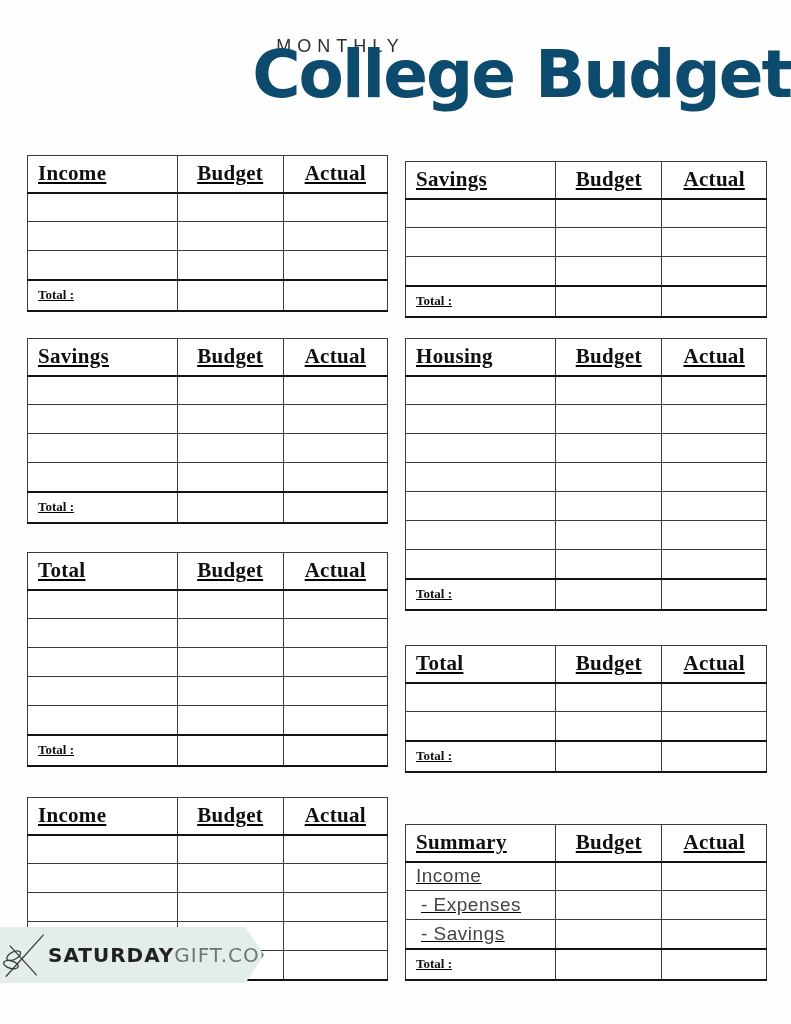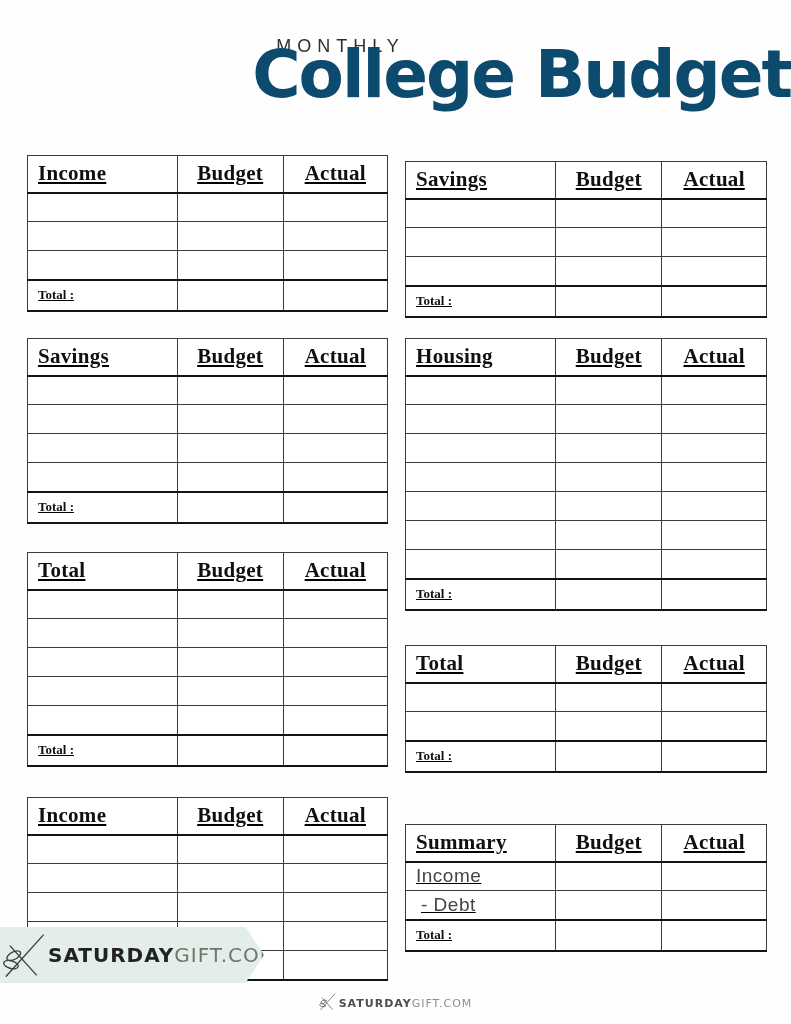--- a/index.html
+++ b/index.html
@@ -408,21 +408,26 @@
       <th>Actual</th>
     </tr>
       </thead>
     <tbody>
       <tr>
           <td class="sumlab">Income</td>
           <td></td>
           <td></td>
         </tr>
       <tr>
-          <td class="sumlab indent">- Debt</td>
+          <td class="sumlab indent">- Expenses</td>
+          <td></td>
+          <td></td>
+        </tr>
+      <tr>
+          <td class="sumlab indent">- Savings</td>
           <td></td>
           <td></td>
         </tr>
       <tr class="total">
           <td class="totlab">Total :</td>
           <td></td>
           <td></td>
         </tr>
     </tbody>
   </table>
@@ -433,25 +438,14 @@
         <path d="M60 6 L6 66"></path>
         <path d="M12 22 L50 64"></path>
         <ellipse cx="17" cy="36" rx="11" ry="5.5" transform="rotate(-28 17 36)"></ellipse>
         <ellipse cx="13" cy="49" rx="11" ry="5.5" transform="rotate(16 13 49)"></ellipse>
       </g>
     </svg>
     <span class="wm-text-bold">SATURDAY</span>
       <span class="wm-text-light">GIFT.COM</span>
   </div>
 
-  <div class="footer-logo">
-    <svg width="17" height="19" viewBox="0 0 64 70">
-      <g stroke="#6a6a6a" stroke-width="3" fill="none" stroke-linecap="round">
-        <path d="M60 6 L6 66"></path>
-        <path d="M12 22 L50 64"></path>
-        <ellipse cx="17" cy="36" rx="11" ry="5.5" transform="rotate(-28 17 36)"></ellipse>
-        <ellipse cx="13" cy="49" rx="11" ry="5.5" transform="rotate(16 13 49)"></ellipse>
-      </g>
-    </svg>
-    <span><span class="ft-bold">SATURDAY</span><span class="ft-light">GIFT.COM</span></span>
-  </div>
 
 </div>
 
 </body></html>

